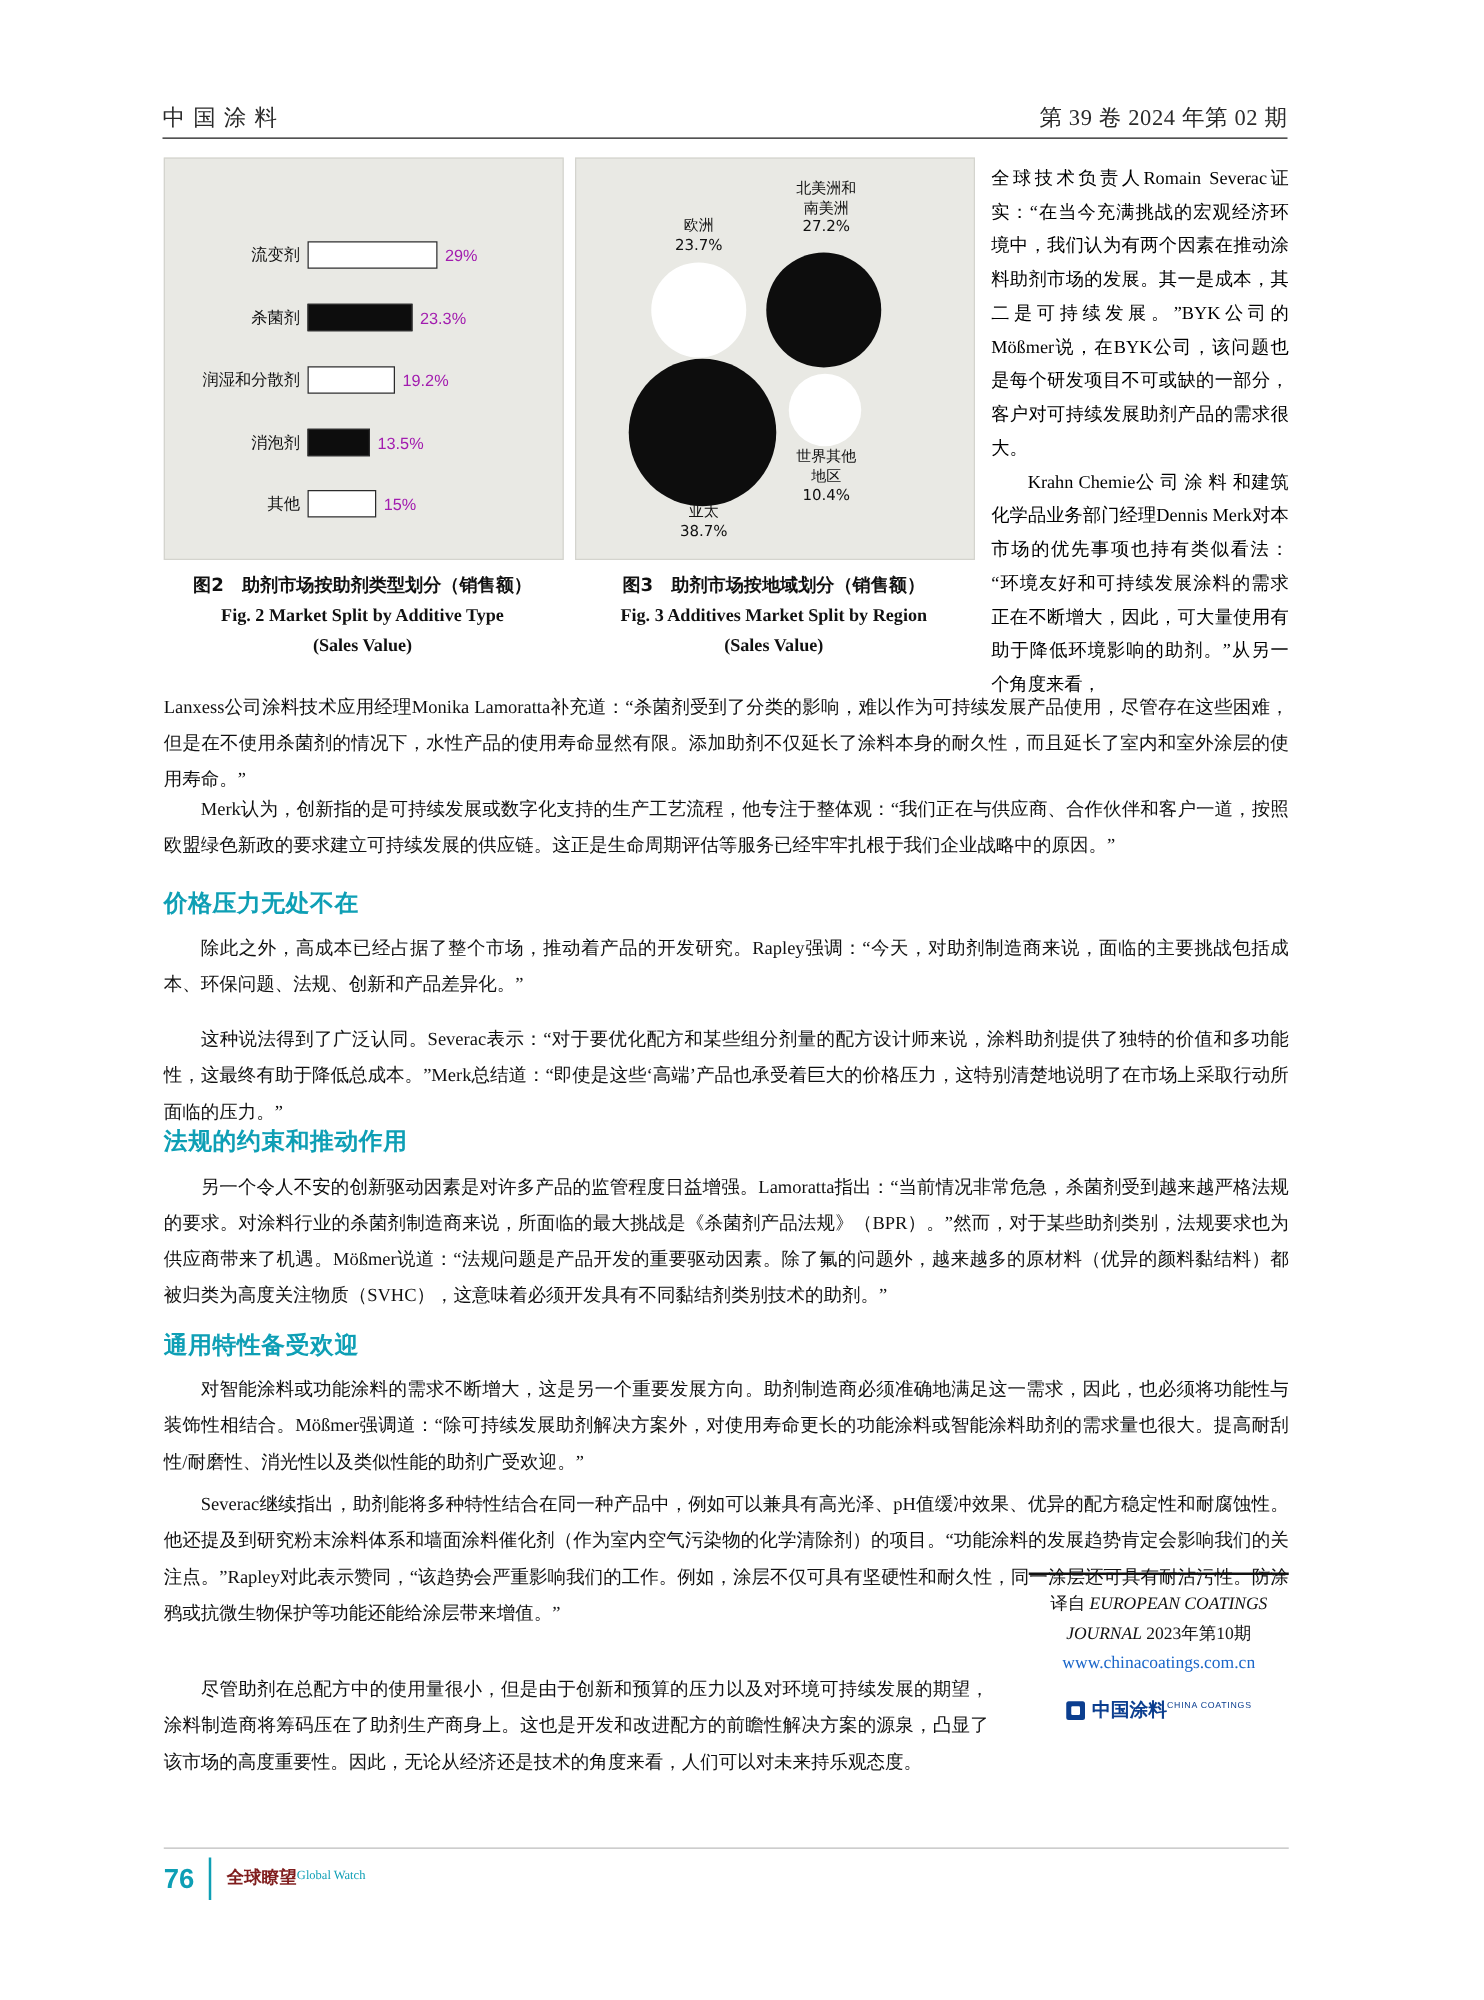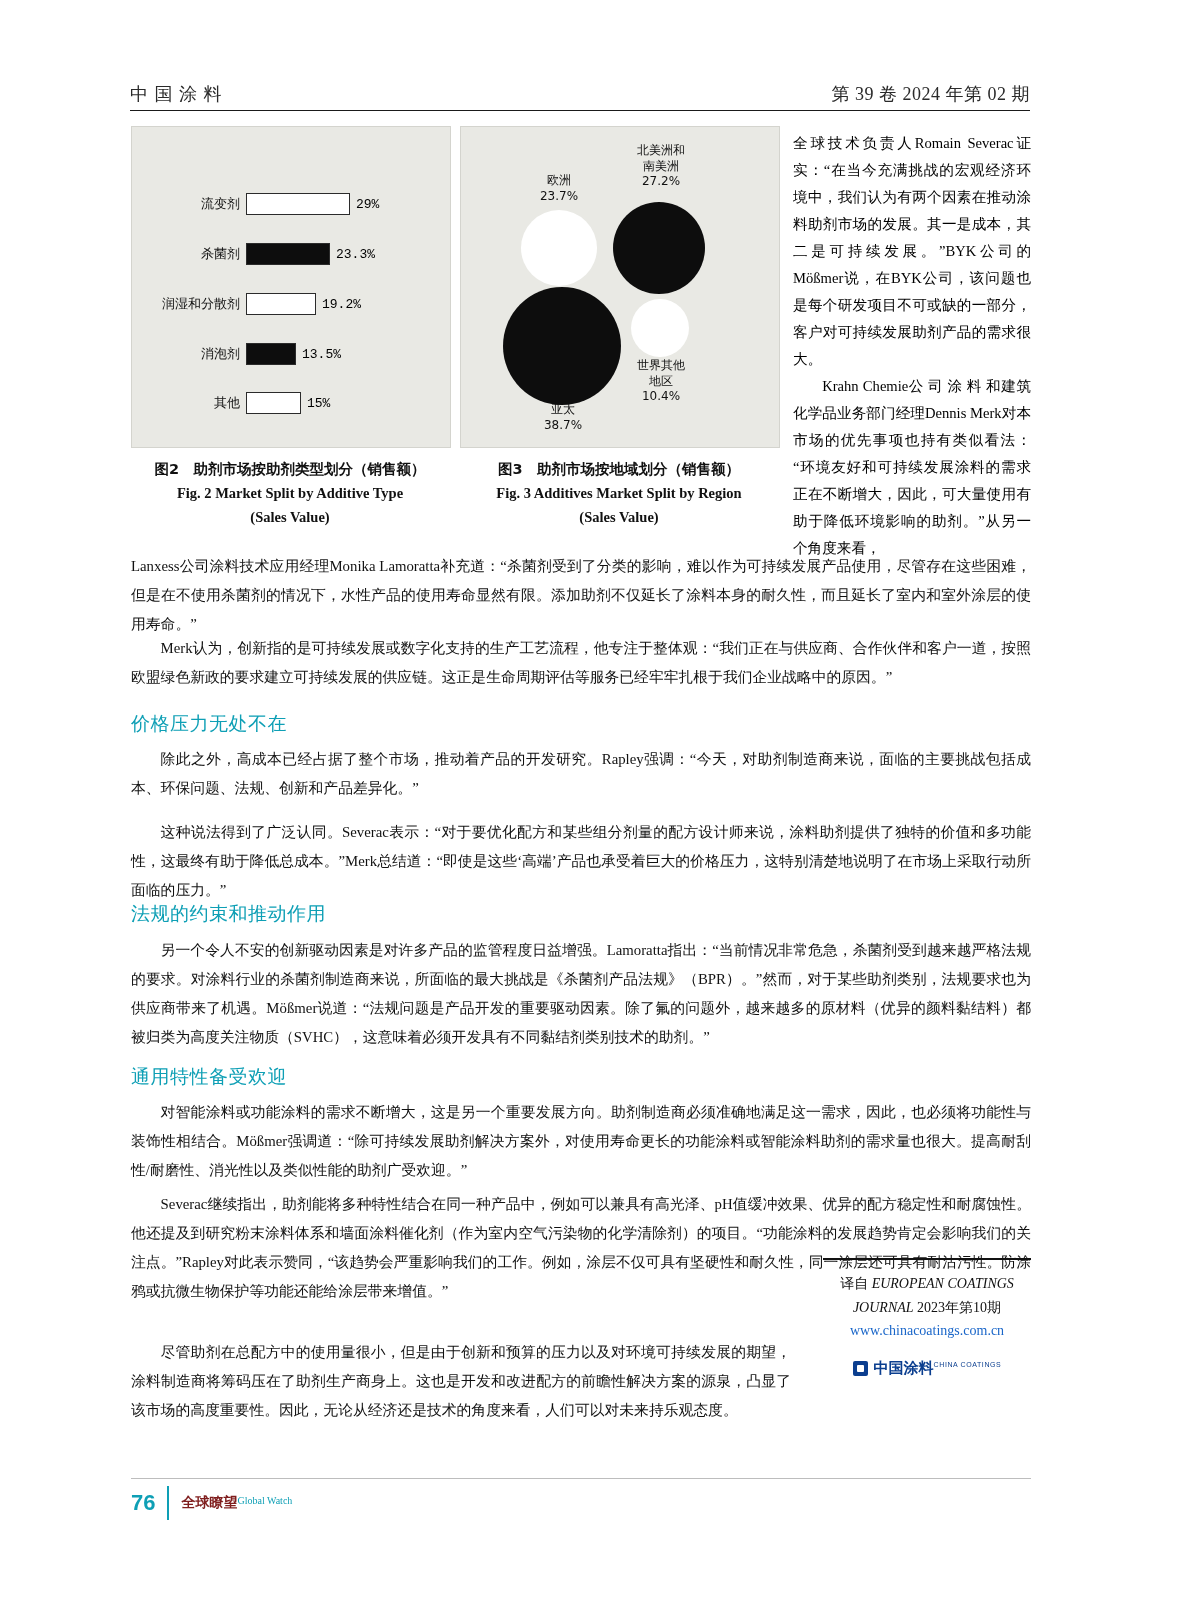--- a/index.html
+++ b/index.html
@@ -68,22 +68,22 @@
   }
   .bar-fill {
     height: 20px;
     background: #ffffff;
     border: 1px solid #2b2b2b;
   }
   .bar-fill.dark { background: #0d0d0d; }
   .bar-value {
     font-size: 13px;
     margin-left: 6px;
-    font-family: Liberation Mono, monospace;
-    color: #000000;
+    font-family: Liberation Sans, sans-serif;
+    color: #a21caf;
   }
 
   .circle {
     position: absolute;
     border-radius: 50%;
   }
   .circle.dark { background: #0d0d0d; }
   .circle.light { background: #ffffff; }
   .pie-label {
     position: absolute;
@@ -126,21 +126,21 @@
     width: 900px;
     font-size: 14.8px;
     line-height: 1.95;
     text-align: justify;
     color: #111;
   }
   .body-col p { margin: 0; }
   .body-col p.indent { text-indent: 2em; }
   .section-head {
     color: #0e9fb5;
-    font-weight: normal;
+    font-weight: bold;
     font-size: 19px;
     font-family: "DejaVu Sans", "Liberation Sans", sans-serif;
     margin: 0;
     letter-spacing: 0.5px;
   }
 
   
   .source-box {
     position: absolute;
     left: 823px; top: 1258px;

